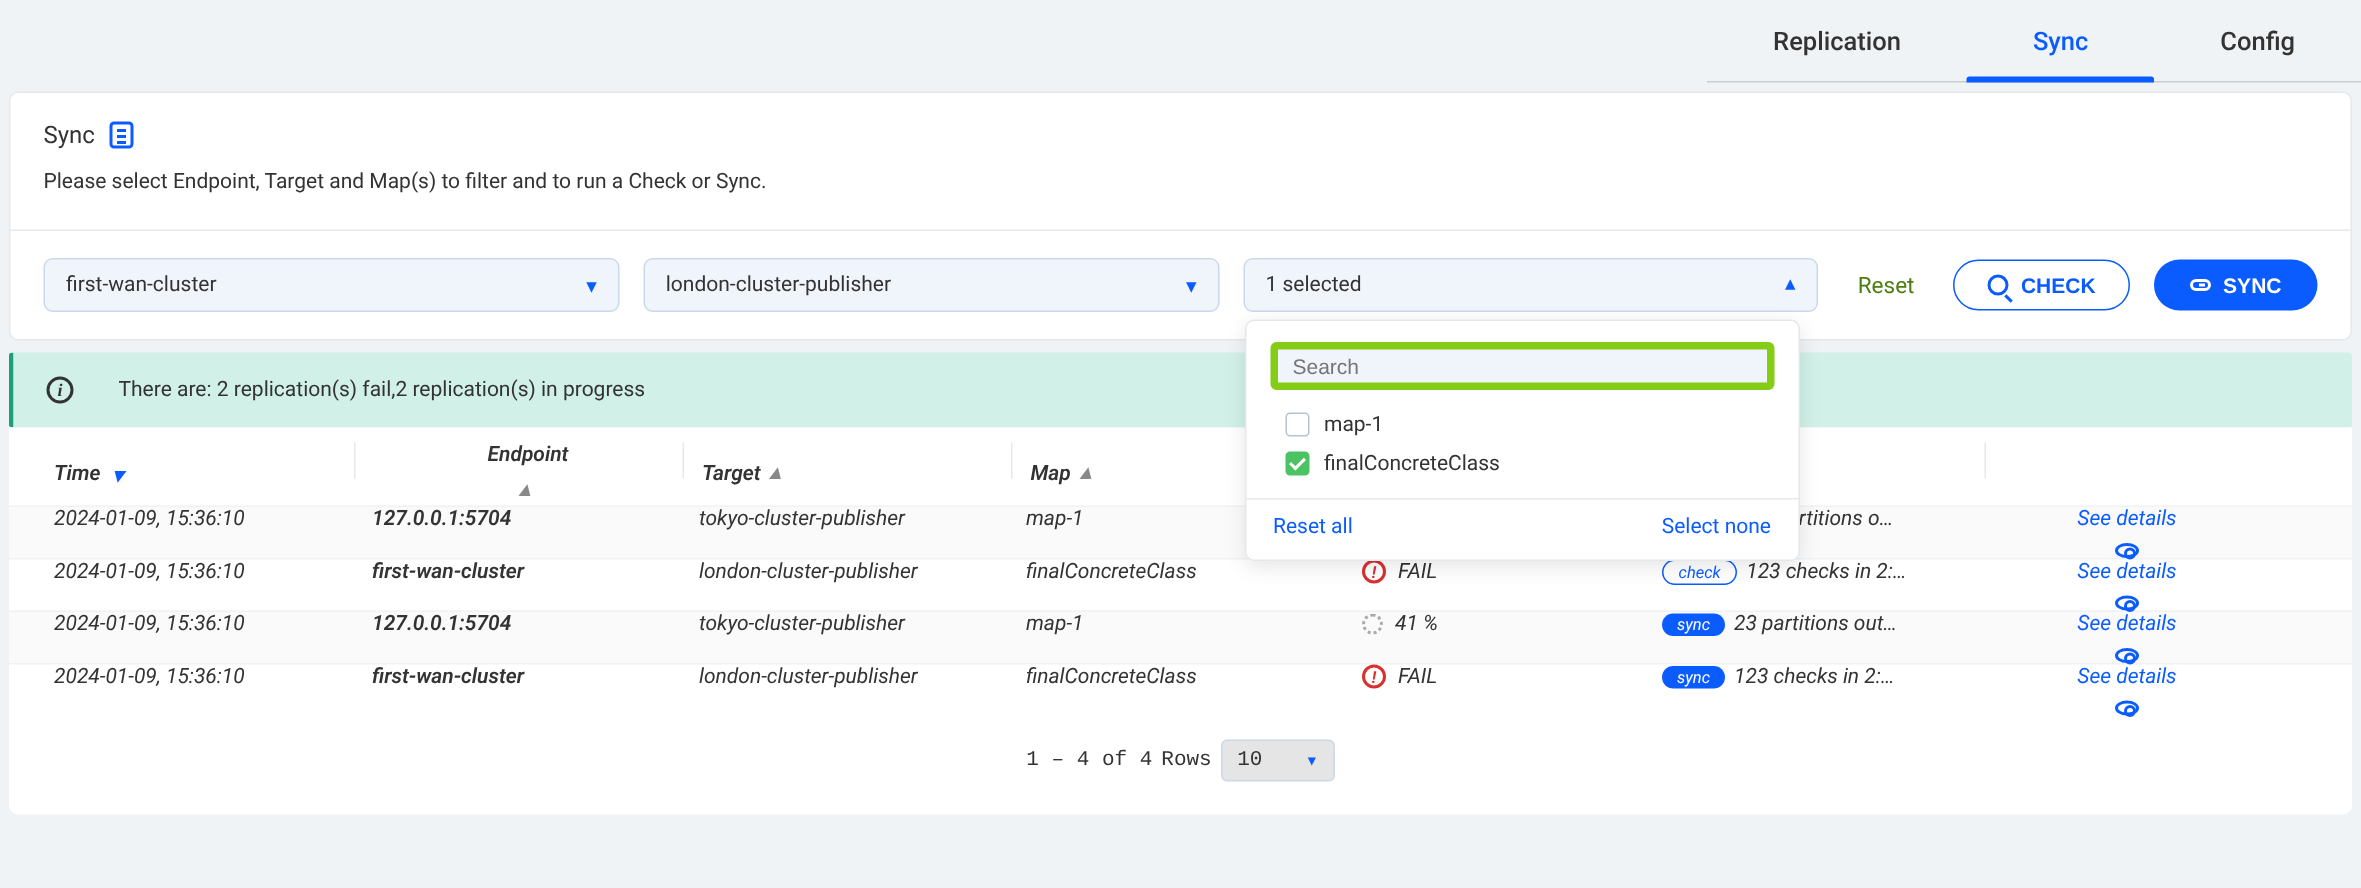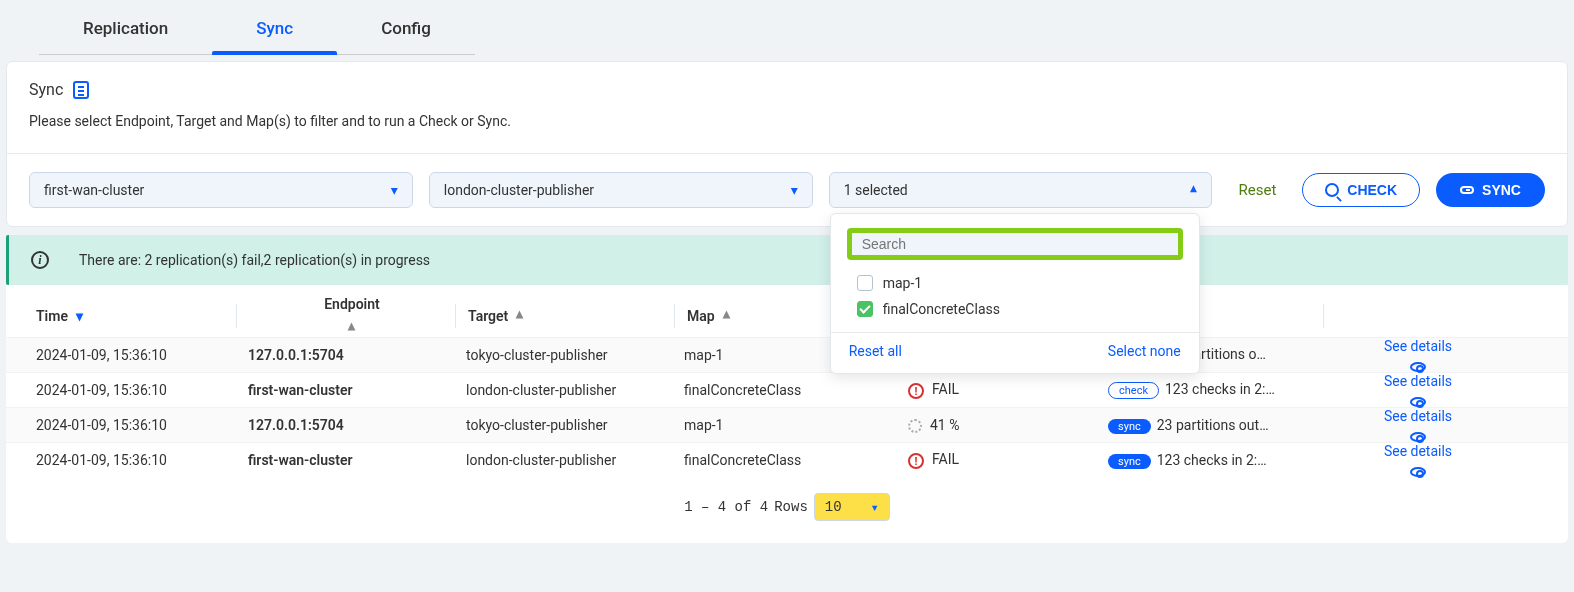--- a/index.html
+++ b/index.html
@@ -1,19 +1,19 @@
 <!DOCTYPE html>
 <html><head>
 <meta charset="utf-8">
 <style>
 * { box-sizing: border-box; margin: 0; padding: 0; }
 body { font-family: -apple-system, BlinkMacSystemFont, "Segoe UI", Roboto, sans-serif; background: #f0f3f5; color: #333; font-size: 14px; }
 .page { width: 1574px; height: 592px; background: #f0f3f5; position: relative; }
 
-.tabs { display: flex; justify-content: flex-start; padding-top: 18px; background: #f0f3f5; margin-left: 39px; }
+.tabs { display: flex; justify-content: flex-end; padding-top: 18px; background: #f0f3f5; margin-left: 39px; }
 .tabs-inner { display: flex; border-bottom: 1px solid #ccc; }
 .tab { padding: 0 44px 16px; font-size: 17px; font-weight: 500; cursor: pointer; position: relative; }
 .tab.active { color: #0a5cff; }
 .tab.active::after { content: ""; position: absolute; left: 0; right: 0; bottom: -1px; height: 4px; background: #0a5cff; border-radius: 2px 2px 0 0; }
 
 .panel { background: #fff; border: 1px solid #e3e8ec; border-radius: 6px; margin: 6px 6px 0; padding: 18px 22px 0; position: relative; }
 .panel-title { display: flex; align-items: center; gap: 10px; font-size: 16px; margin-bottom: 14px; }
 .doc-icon { width: 16px; height: 18px; border: 2px solid #0a5cff; border-radius: 3px; position: relative; }
 .doc-icon::before { content: ""; position: absolute; left: 3px; right: 3px; top: 3px; height: 2px; background: #0a5cff; box-shadow: 0 4px 0 #0a5cff, 0 8px 0 #0a5cff; }
 .instruction { color: #333; font-size: 14px; margin-bottom: 24px; }
@@ -36,21 +36,21 @@
 .cb.checked { background: #4bc364; border-color: #4bc364; position: relative; }
 .cb.checked::after { content: ""; position: absolute; left: 4px; top: 1px; width: 4px; height: 8px; border: solid #fff; border-width: 0 2px 2px 0; transform: rotate(45deg); }
 .dd-divider { border-top: 1px solid #e6eaed; margin: 10px 0; }
 .dd-foot { display: flex; justify-content: space-between; padding: 0 18px; }
 
 .alert { background: #d0f0e8; border-left: 3px solid #1ca07a; margin: 8px 6px 0; padding: 16px 22px; display: flex; align-items: center; gap: 30px; border-radius: 2px; font-size: 14px; }
 .info-icon { width: 18px; height: 18px; border: 2px solid #333; border-radius: 50%; position: relative; }
 .info-icon::before { content: "i"; position: absolute; left: 0; right: 0; text-align: center; font-size: 12px; font-weight: bold; font-style: italic; font-family: serif; line-height: 14px; }
 
 .table-zone { background: #fff; margin: 0 6px; padding-top: 10px; border-radius: 0 0 6px 6px; }
-.table-head, .table-row { display: flex; align-items: center; padding: 0 12px; }
+.table-head, .table-row { display: flex; padding: 0 12px; font-style: italic; }
 .table-head { height: 42px; }
 .table-row { height: 35px; border-top: 1px solid #f0f2f4; }
 .table-row:nth-child(odd) { background:#fafafa; }
 .th { font-weight: 600; color: #333; display: flex; align-items: center; gap: 8px; }
 .col-time { width: 218px; padding-left: 18px; }
 .col-ep { width: 218px; padding-left: 12px; flex-direction: column; }
 .col-tg { width: 218px; padding-left: 12px; }
 .col-map { width: 218px; padding-left: 12px; }
 .col-st { width: 218px; padding-left: 18px; }
 .col-desc { width: 210px; }
@@ -65,21 +65,21 @@
 
 .badge { display:inline-block; border-radius: 10px; padding: 1px 10px; font-size: 11px; margin-right: 6px; }
 .badge.outline { border: 1px solid #0a5cff; color:#0a5cff; background:#fff; }
 .badge.solid { background:#0a5cff; color:#fff; }
 
 .link { color:#0a5cff; cursor:pointer; }
 .eye-icon { width:16px; height:10px; border:2px solid #0a5cff; border-radius: 80% 80% 80% 80%; display:inline-block; position:relative; }
 .eye-icon::after { content:""; position:absolute; left:4px; top:1px; width:4px; height:4px; border:2px solid #0a5cff; border-radius:50%; }
 
 .pager { display:flex; justify-content:center; align-items:center; gap:6px; padding: 16px 0 22px; font-size:14px;font-family:Liberation Mono, monospace; }
-.pager-select { border:1px solid #cbd8eb; background:#fde047; border-radius:4px; height:28px; width:76px; display:flex; align-items:center; justify-content:space-between; padding:0 10px; cursor:pointer; }
+.pager-select { border:1px solid #cbd8eb; background:#e5e5e5; border-radius:4px; height:28px; width:76px; display:flex; align-items:center; justify-content:space-between; padding:0 10px; cursor:pointer; }
 
 .chev { color:#0a5cff; font-size:14px; }
 .chev.g { color:#888; }
 .chev.u { transform: rotate(180deg); display:inline-block; }
 
 .magnify { width:14px; height:14px; border:2px solid #0a5cff; border-radius:50%; position:relative; }
 .magnify::after { content:""; position:absolute; right:-5px; bottom:-5px; width:6px; height:2px; background:#0a5cff; transform:rotate(45deg); }
 .link-ico { width:14px; height:8px; border:2px solid #fff; border-radius:6px; position:relative; }
 .link-ico::before { content:""; position:absolute; left:4px; top:1px; width:4px; height:2px; background:#fff; }
 

